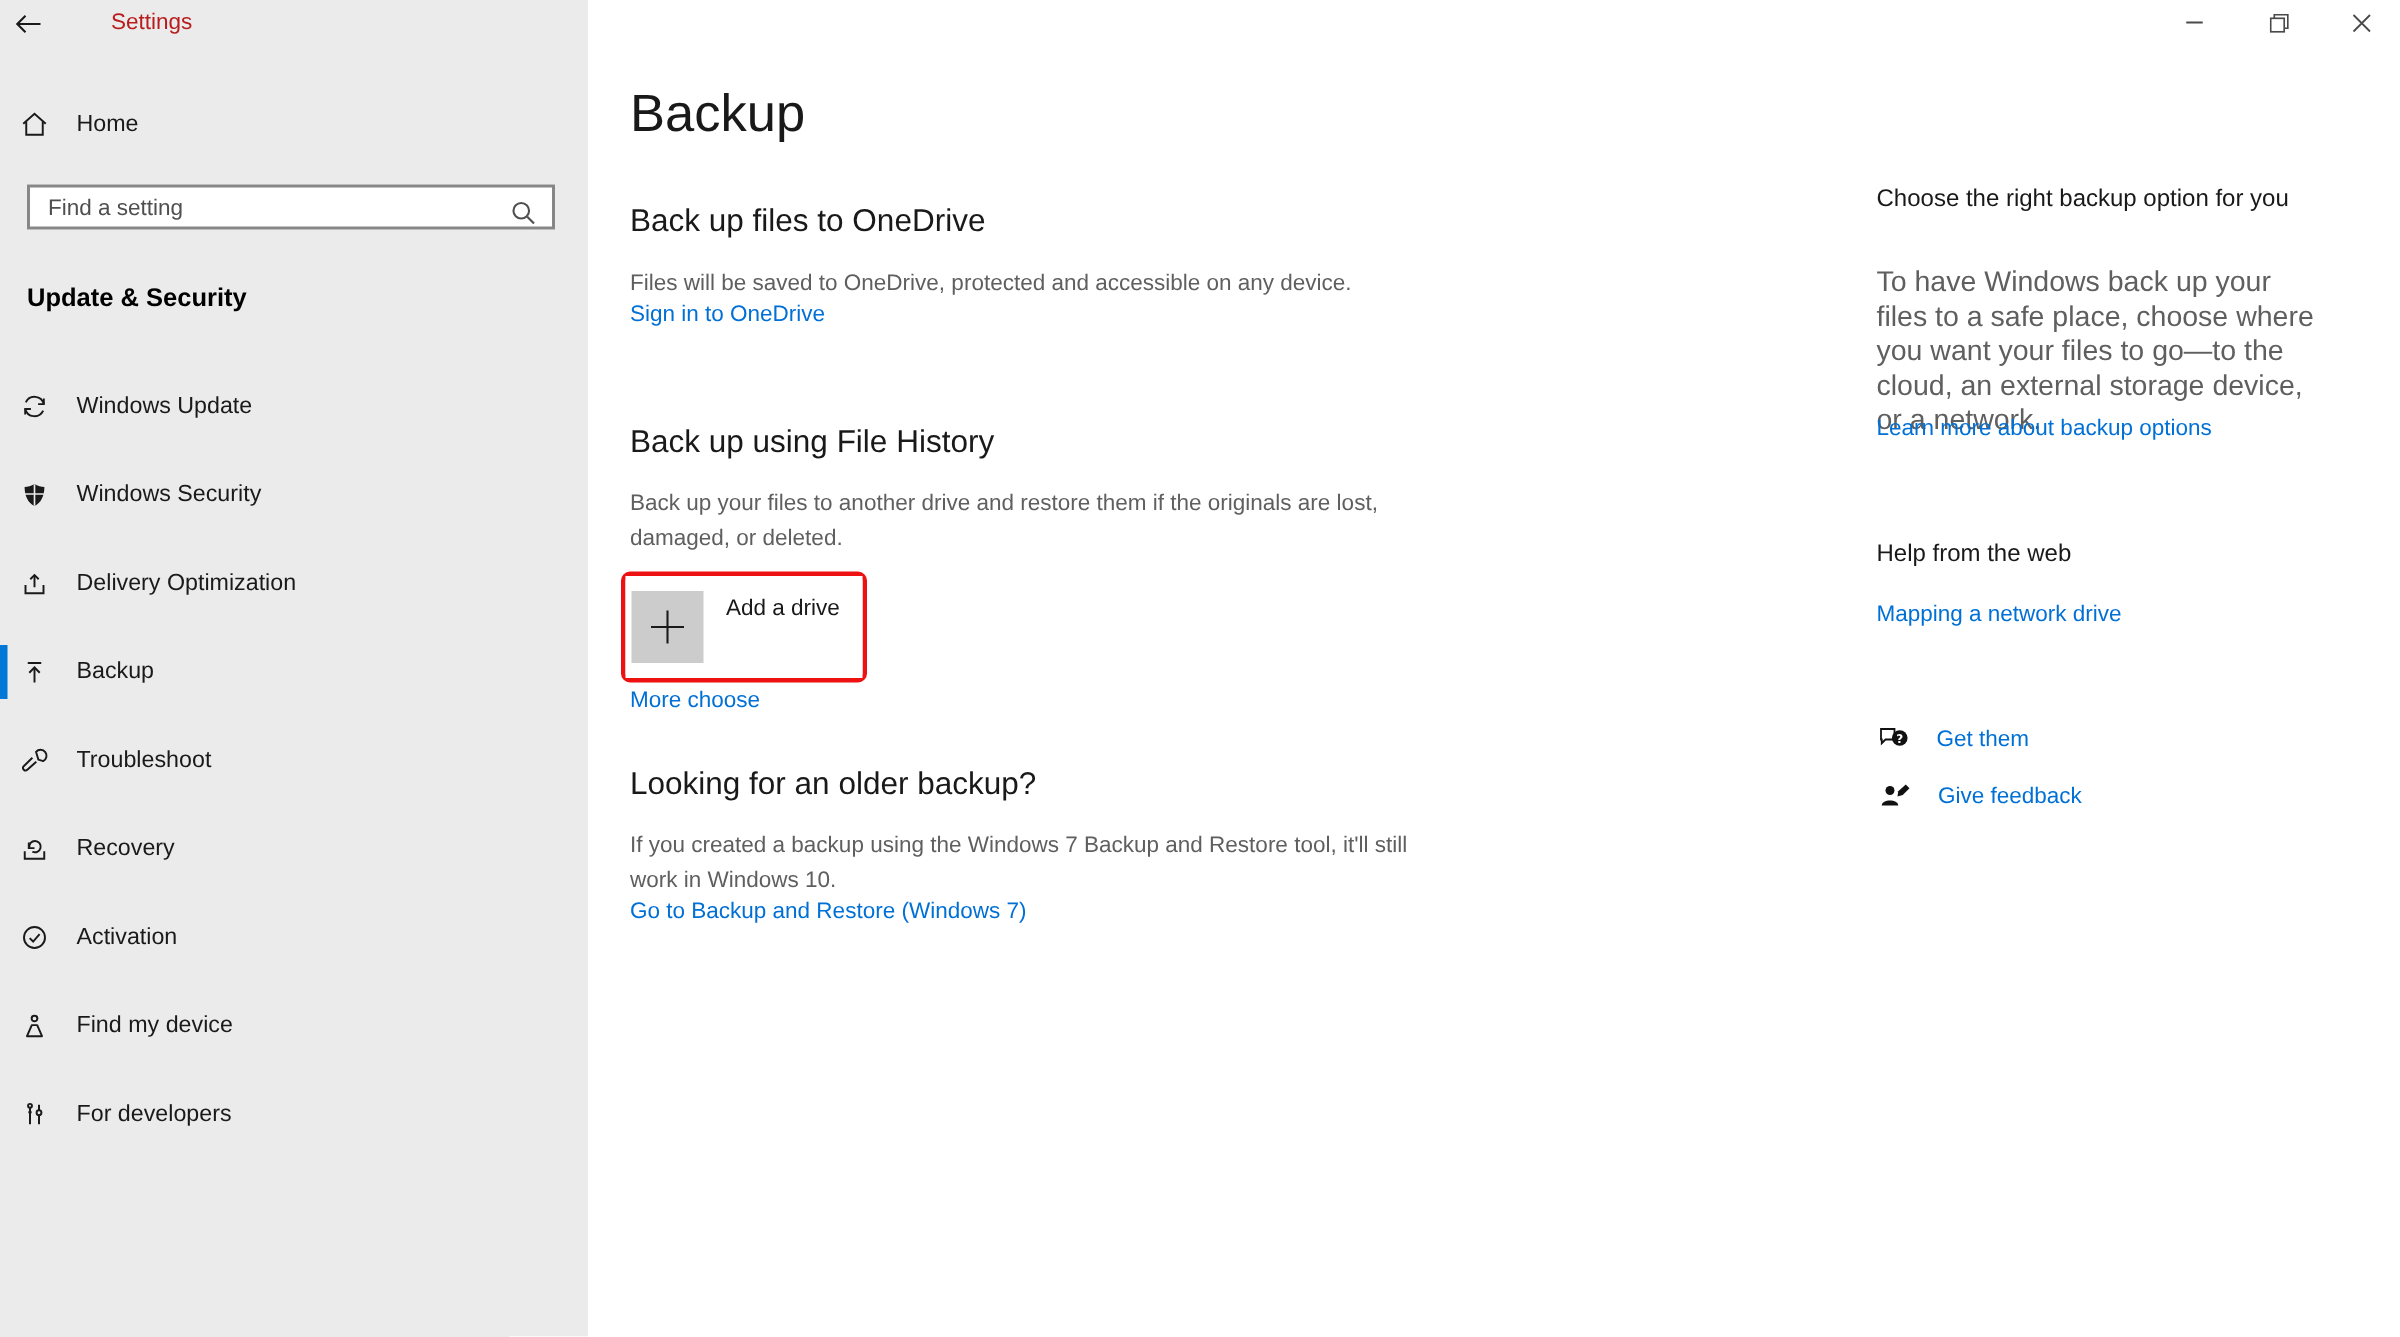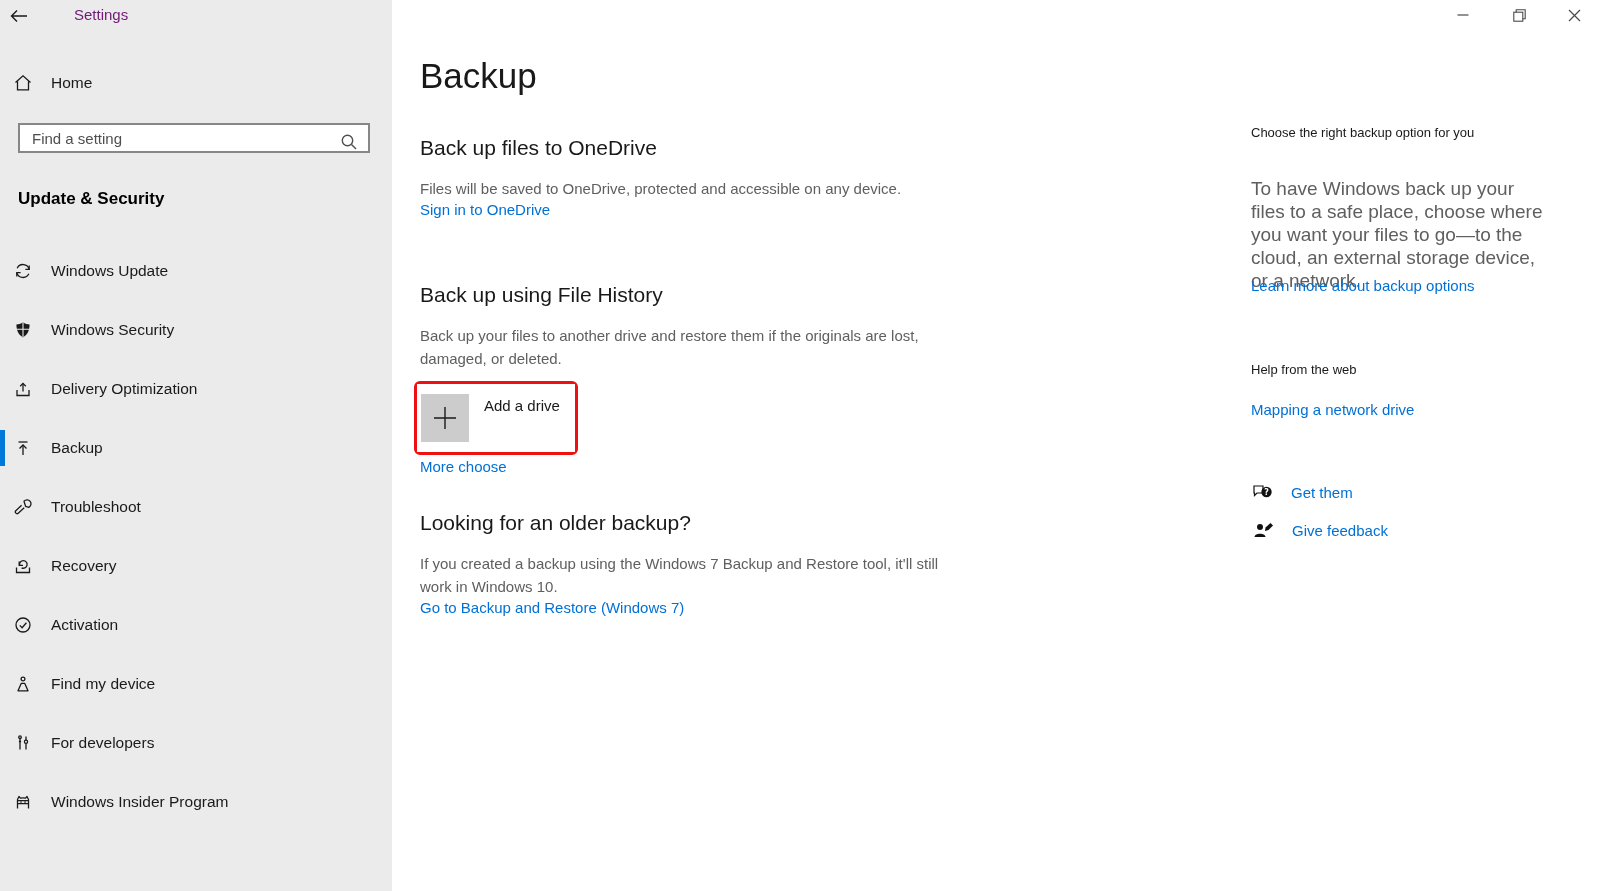--- a/index.html
+++ b/index.html
@@ -13,21 +13,21 @@
   }
   *{margin:0;padding:0;box-sizing:border-box;}
   html,body{width:1600px;height:891px;background:#fff;overflow:hidden;
     font-family:"Liberation Sans","DejaVu Sans",sans-serif;color:var(--text-dark);}
   .app{position:relative;width:1600px;height:891px;}
 
   
   .sidebar{position:absolute;left:0;top:0;width:392px;height:891px;background:var(--sidebar-bg);}
   .titlebar-left{position:absolute;left:0;top:0;width:392px;height:32px;}
   .back-btn{position:absolute;left:10px;top:2px;width:38px;height:28px;background:transparent;border:none;cursor:pointer;color:#1a1a1a;}
-  .app-title{position:absolute;left:74px;top:6px;font-size:15px;color:#701a75;}
+  .app-title{position:absolute;left:74px;top:6px;font-size:15px;color:#b91c1c;}
   .nav-row{position:relative;display:flex;align-items:center;height:40px;padding-left:12px;cursor:pointer;}
   .nav-row .icon{width:22px;height:22px;display:inline-flex;align-items:center;justify-content:center;flex:0 0 22px;}
   .nav-label{margin-left:17px;font-size:15.5px;color:var(--text-dark);white-space:nowrap;}
   .home-row{position:absolute;left:0;top:63px;width:392px;}
   .search-box{position:absolute;left:18px;top:123px;width:352px;height:30px;background:#fff;border:2px solid #878787;}
   .search-box input{position:absolute;left:0;top:0;width:100%;height:100%;border:none;outline:none;background:transparent;
     padding:0 40px 0 12px;font-size:15px;font-family:inherit;color:#333;}
   .search-box input::placeholder{color:#4f4f4f;opacity:1;}
   .search-ic{position:absolute;right:8px;top:6px;width:22px;height:22px;}
   .section-title{position:absolute;left:18px;top:189px;font-size:17px;font-weight:bold;color:#000;}
@@ -58,21 +58,21 @@
     display:flex;align-items:center;padding-left:4px;font-family:inherit;}
   .plus-square{width:48px;height:48px;background:#cccccc;display:flex;align-items:center;justify-content:center;flex:0 0 48px;}
   .add-label{align-self:flex-start;margin:13px 0 4px 15px;font-size:15px;color:#191919;white-space:nowrap;}
   .l-more{position:absolute;left:0;top:458px;}
   .h-older{position:absolute;left:0;top:511px;}
   .p-older{position:absolute;left:0;top:552px;}
   .l-older{position:absolute;left:0;top:599px;}
 
   
   .right-panel{position:absolute;left:1251px;top:0;width:300px;}
-  .rp-h{font-size:13px;color:#191919;line-height:23px;}
+  .rp-h{font-size:16px;color:#191919;line-height:23px;}
   .rp-p{font-size:19px;color:var(--text-gray);line-height:23px;}
   .rp-choose-h{position:absolute;left:0;top:121px;width:296px;}
   .rp-choose-p{position:absolute;left:0;top:177px;width:296px;}
   .rp-choose-l{position:absolute;left:0;top:277px;}
   .rp-help-h{position:absolute;left:0;top:358px;}
   .rp-map-l{position:absolute;left:0;top:401px;}
   .icon-row{position:absolute;display:flex;align-items:center;}
   .icon-row .icon{width:24px;height:24px;margin-right:16px;}
   .row-gethelp{left:0;top:480px;}
   .row-feedback{left:1px;top:518px;}
@@ -199,31 +199,20 @@
         <span class="icon">
           <svg width="20" height="20" viewBox="0 0 20 20" fill="none" stroke="#1a1a1a" stroke-width="1.3">
               <circle cx="7" cy="4.2" r="1.3"></circle>
               <path d="M7 5.5 V16.5 M5.9 8.5 H8.1"></path>
               <circle cx="13" cy="8.8" r="1.6"></circle>
               <path d="M13 3.5 V7.2 M13 10.4 V16.5"></path>
             </svg>
         </span>
         <span class="nav-label">For developers</span>
       </div>
-      <div class="nav-row">
-        <span class="icon">
-          <svg width="20" height="20" viewBox="0 0 20 20" fill="none" stroke="#1a1a1a" stroke-width="1.3">
-              <path d="M4.5 16.5 V7.5 L6 4.5 L7.4 6.2 Q10 5.4 12.6 6.2 L14 4.5 L15.5 7.5 V16.5" stroke-linejoin="round"></path>
-              <path d="M4.5 8.6 H15.5 M4.5 11.6 H15.5"></path>
-              <circle cx="8" cy="10.1" r="0.8" fill="#1a1a1a" stroke="none"></circle>
-              <circle cx="12" cy="10.1" r="0.8" fill="#1a1a1a" stroke="none"></circle>
-            </svg>
-        </span>
-        <span class="nav-label">Windows Insider Program</span>
-      </div>
     </nav>
   </aside>
 
   <div class="window-controls">
     <button>
       <span>
         <svg width="12" height="12" viewBox="0 0 12 12">
             <path d="M0.5 6 H11.5" stroke="#4a4a4a" stroke-width="1.2"></path>
           </svg>
       </span>

